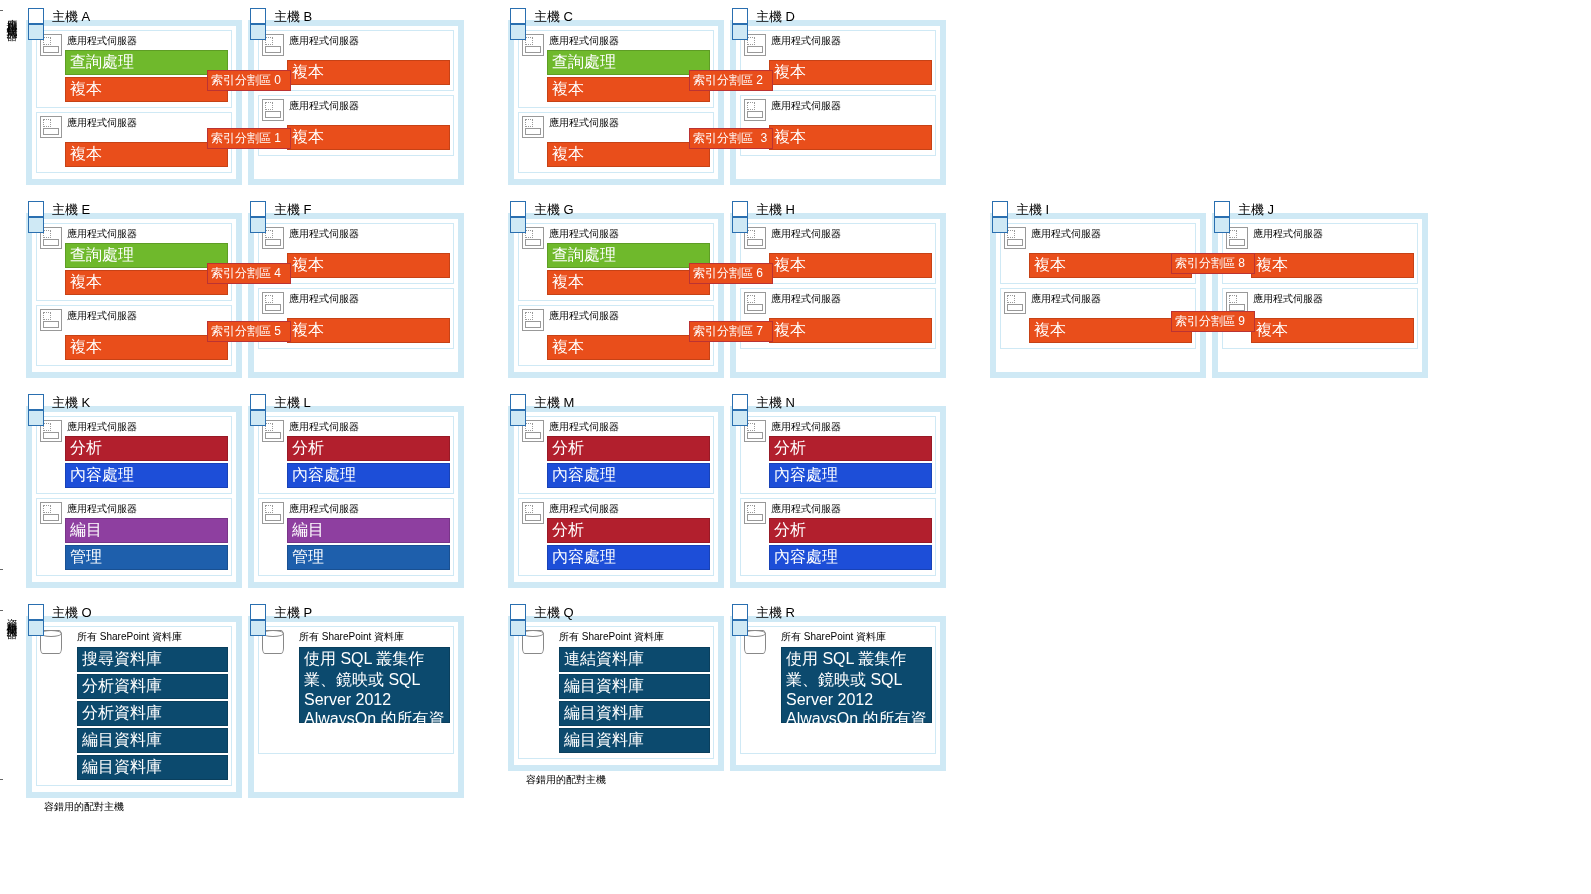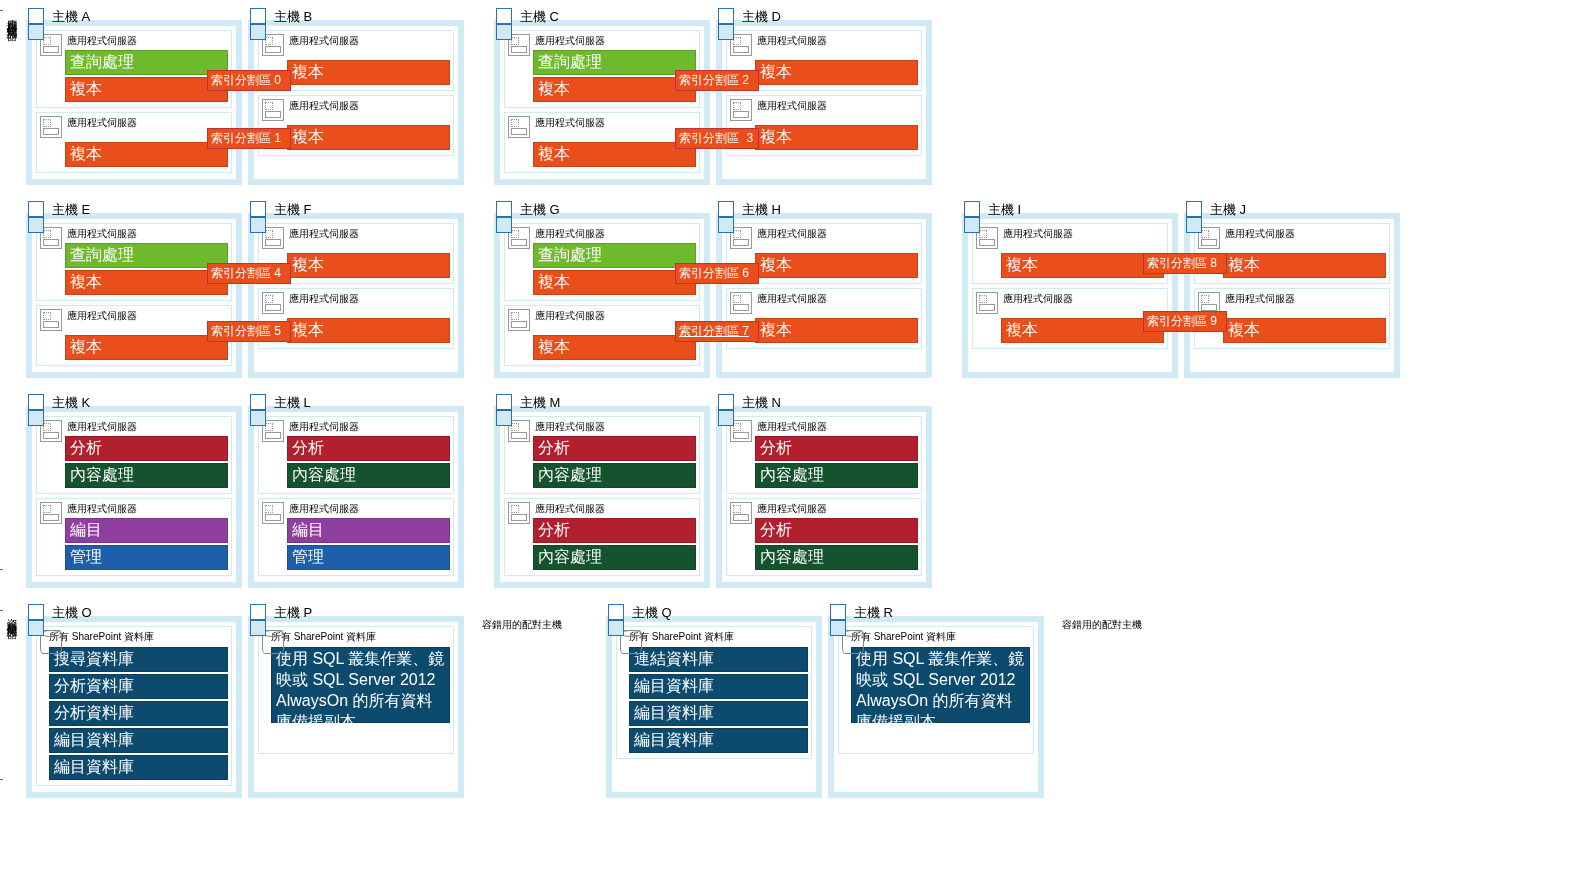--- a/index.html
+++ b/index.html
@@ -1,43 +1,43 @@
 <!DOCTYPE html>
 <html><head>
 <meta charset="utf-8">
 <style>
   body{margin:0;font-family:Arial,"Microsoft JhengHei",sans-serif;font-size:10px;background:#fff;color:#000}
   .canvas{position:relative;padding:6px 0 6px 26px}
   .vlabel{position:absolute;left:4px;writing-mode:vertical-rl;font-size:11px;letter-spacing:2px}
   .vlabel .bracket{border:1px solid #666;border-right:none;width:4px;position:absolute;left:-6px;top:0;bottom:0}
   .row{display:flex;gap:4px;margin-bottom:28px}
   .pair{display:flex;gap:6px}
-  .pair.spaced{margin-left:26px}
-  .pairwrap{display:flex;flex-direction:row}
+  .pair.spaced{margin-left:40px}
+  .pairwrap{display:flex;flex-direction:column}
   .pairlbl{font-size:10px;margin-top:2px;padding-left:18px}
   .host{border:6px solid #cfe9f5;background:#fff;padding:4px 4px 6px;width:216px;box-sizing:border-box;position:relative}
   .host-title{position:absolute;top:-18px;left:20px;font-size:13px}
   .host::before{content:"";position:absolute;top:-18px;left:-4px;width:14px;height:14px;border:1px solid #2a6fb0;background:#fff}
   .host::after{content:"";position:absolute;top:-2px;left:-4px;width:14px;height:14px;border:1px solid #2a6fb0;background:#cfe9f5}
   .ablock{border:1px solid #cfe9f5;padding:3px 3px 3px 28px;margin-bottom:4px;position:relative;min-height:30px}
   .ablock:last-child{margin-bottom:0}
   .a-title{font-size:10px;margin-bottom:2px;margin-left:2px}
   .a-icon{position:absolute;left:3px;top:3px;width:20px;height:20px;border:1px solid #999}
   .a-icon::before{content:"";position:absolute;left:2px;top:2px;width:6px;height:6px;border:1px dotted #999}
   .a-icon::after{content:"";position:absolute;left:2px;bottom:2px;width:14px;height:5px;border:1px solid #999}
   .bar{color:#fff;font-size:16px;padding:1px 4px;margin-bottom:2px;border:1px solid rgba(0,0,0,.15)}
   .green{background:#6fb92c}
   .orange{background:#e94e1b}
   .crimson{background:#b21f2d}
-  .teal{background:#14532d}
+  .teal{background:#1d4ed8}
   .purple{background:#8e3fa0}
   .blue{background:#1e5fac}
   .sky{background:#0c4a6e}
   .partition{position:absolute;background:#e94e1b;color:#fff;font-size:12px;padding:1px 3px;border:1px solid #b33;z-index:2}
-  .dbblock{border:1px solid #cfe9f5;padding:3px 3px 3px 12px;position:relative;min-height:120px}
+  .dbblock{border:1px solid #cfe9f5;padding:3px 3px 3px 40px;position:relative;min-height:120px}
   .db-icon{position:absolute;left:3px;top:3px;width:20px;height:22px;border:1px solid #888;border-radius:3px/6px}
   .db-icon::before{content:"";position:absolute;left:-1px;right:-1px;top:-1px;height:5px;border:1px solid #888;border-radius:50%}
   .db-title{font-size:10px;margin-bottom:3px}
 </style>
 </head>
 <body>
 
 <div class="canvas">
   <div class="vlabel" style="top:10px;height:560px"><span class="bracket"></span><span>應用程式伺服器</span></div>
   <div class="vlabel" style="top:610px;height:170px"><span class="bracket"></span><span>資料庫伺服器</span></div>
@@ -173,21 +173,21 @@
             <div class="bar orange">複本</div>
           </div>
         <div class="ablock">
             <div class="a-icon"></div>
             <div class="a-title">應用程式伺服器</div>
           <div style="height:10px"></div>
             <div class="bar orange">複本</div>
           </div>
       </div>
     <div class="partition" style="width: 76px; left: 181px; top: 50px;">索引分割區 6</div>
-        <div class="partition" style="width: 76px; left: 181px; top: 108px; text-decoration: underline;">索引分割區 7</div>
+        <div class="partition" style="width: 76px; left: 181px; top: 108px;">索引分割區 7</div>
       </div>
     <div class="pair spaced" id="pairIJ" style="position: relative; border-radius: 10px;">
       <div class="host">
           <div class="host-title">主機 I</div>
         <div class="ablock">
             <div class="a-icon"></div>
             <div class="a-title">應用程式伺服器</div>
           <div style="height:10px"></div>
             <div class="bar orange">複本</div>
           </div>

